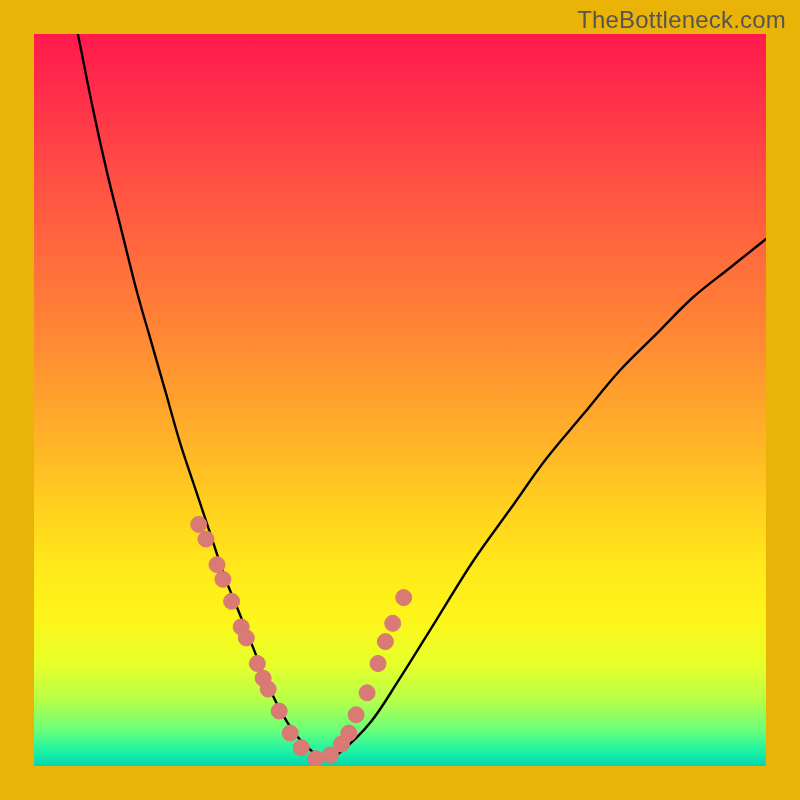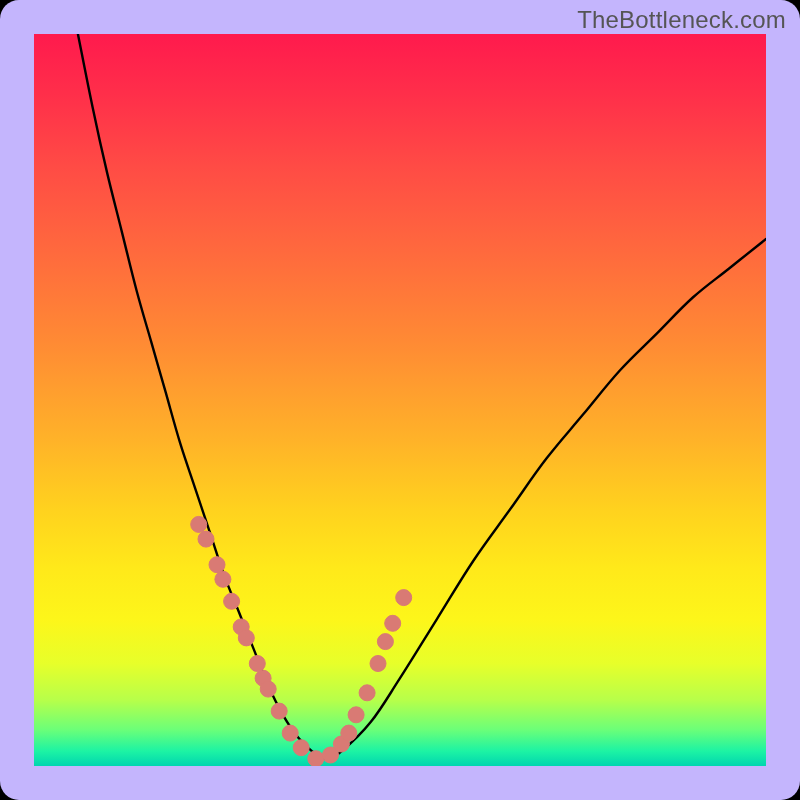--- a/index.html
+++ b/index.html
@@ -10,22 +10,21 @@
     background: #000;
     overflow: hidden;
     font-family: Arial, Helvetica, sans-serif;
   }
   .frame {
     position: absolute;
     left: 0;
     top: 0;
     width: 800px;
     height: 800px;
-    background: #c4b5fd;
-    border-radius: 19px;
+    background: #eab308;
   }
   .plot {
     position: absolute;
     left: 34px;
     top: 34px;
     width: 732px;
     height: 732px;
     background: linear-gradient(to bottom,
       #ff1a4d 0%,
       #ff2e4a 8%,

